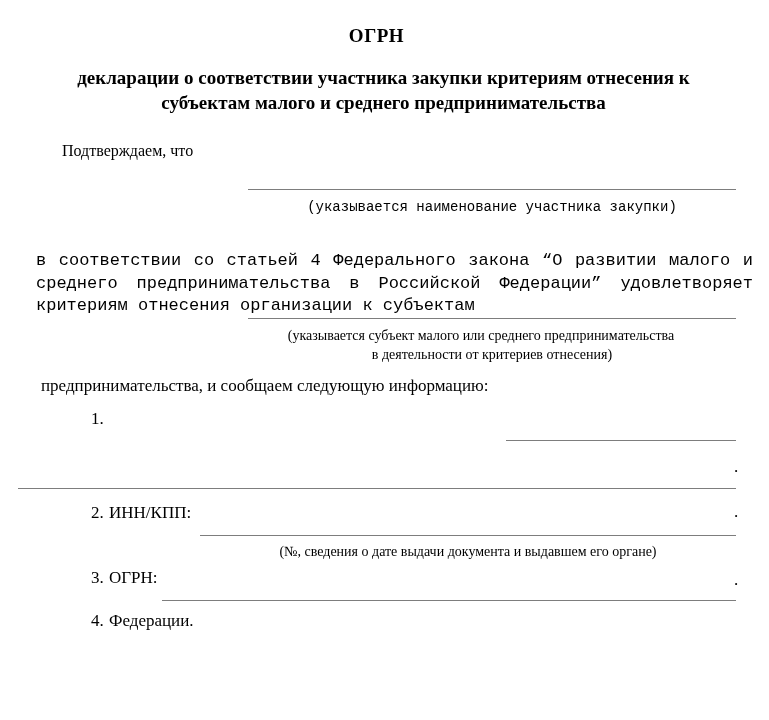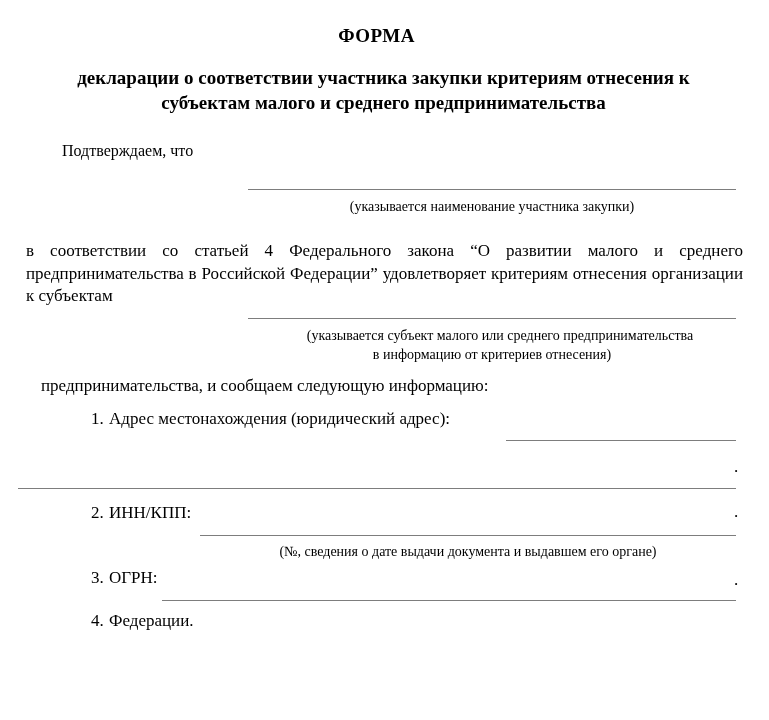--- a/index.html
+++ b/index.html
@@ -42,23 +42,24 @@
     line-height: 1.32;
     padding-left: 16px;
     padding-right: 2px;
     font-family: Liberation Serif, serif;
   }
 
   
   .para {
     font-size: 17px;
     line-height: 1.33;
-    margin: 8px;
+    margin: 18px;
     text-align: justify;
     text-justify: inter-word;
+    font-family: Liberation Mono, monospace;
   }
   .para-indent {
     text-indent: 44px;
   }
   .confirm-line {
     font-size: 16px;
     line-height: 1.33;
     margin: 0;
     padding-top: 25px;
     padding-left: 44px;
@@ -96,41 +97,40 @@
     vertical-align: super;
     line-height: 0;
     padding-left: 2px;
   }
 </style>
 </head>
 <body>
 
 <div class="page">
 
-  <h1 class="title-main">ФОРМА</h1>
+  <h1 class="title-main">ОГРН</h1>
 
   <h2 class="title-sub">декларации о соответствии участника закупки критериям отнесения к субъектам малого и среднего предпринимательства</h2>
 
   <p class="confirm-line">Подтверждаем, что</p>
 
   <div class="rule" style="left:248px; top:189px; width:488px;"></div>
 
-  <div class="abs-caption" style="left:248px; top:198px; width:488px;">(указывается наименование участника закупки)</div>
+  <div class="abs-caption" style="left:248px; top:198px; width:488px;font-family:Liberation Mono, monospace;">(указывается наименование участника закупки)</div>
 
   <p class="para" style="position:absolute; left:18px; top:232px; width:717px;">в соответствии со статьей 4 Федерального закона “О развитии малого и среднего предпринимательства в Российской Федерации” удовлетворяет критериям отнесения организации к субъектам</p>
 
   <div class="rule" style="left:248px; top:318px; width:488px;"></div>
 
-  <div class="abs-caption" style="left:256px; top:327px; width:488px;">(указывается субъект малого или среднего предпринимательства</div>
-  <div class="abs-caption" style="left:248px; top:346px; width:488px;">в информацию от критериев отнесения)</div>
+  <div class="abs-caption" style="left:237px; top:327px; width:488px;">(указывается субъект малого или среднего предпринимательства</div>
+  <div class="abs-caption" style="left:248px; top:346px; width:488px;">в деятельности от критериев отнесения)</div>
 
   <div class="abs" style="left:18px; top:376px;">предпринимательства, и сообщаем следующую информацию:</div>
 
   <div class="abs" style="left:68px; top:409px;">1.</div>
-  <div class="abs" style="left:86px; top:409px;">Адрес местонахождения (юридический адрес):</div>
 
   <div class="rule" style="left:506px; top:440px; width:230px;"></div>
 
   <div class="abs-dot" style="left:734px; top:458px;">.</div>
 
   <div class="rule" style="left:18px; top:488px; width:718px;"></div>
 
   <div class="abs" style="left:68px; top:503px;">2.</div>
   <div class="abs" style="left:86px; top:503px;text-align:right;">ИНН/КПП:</div>
 

